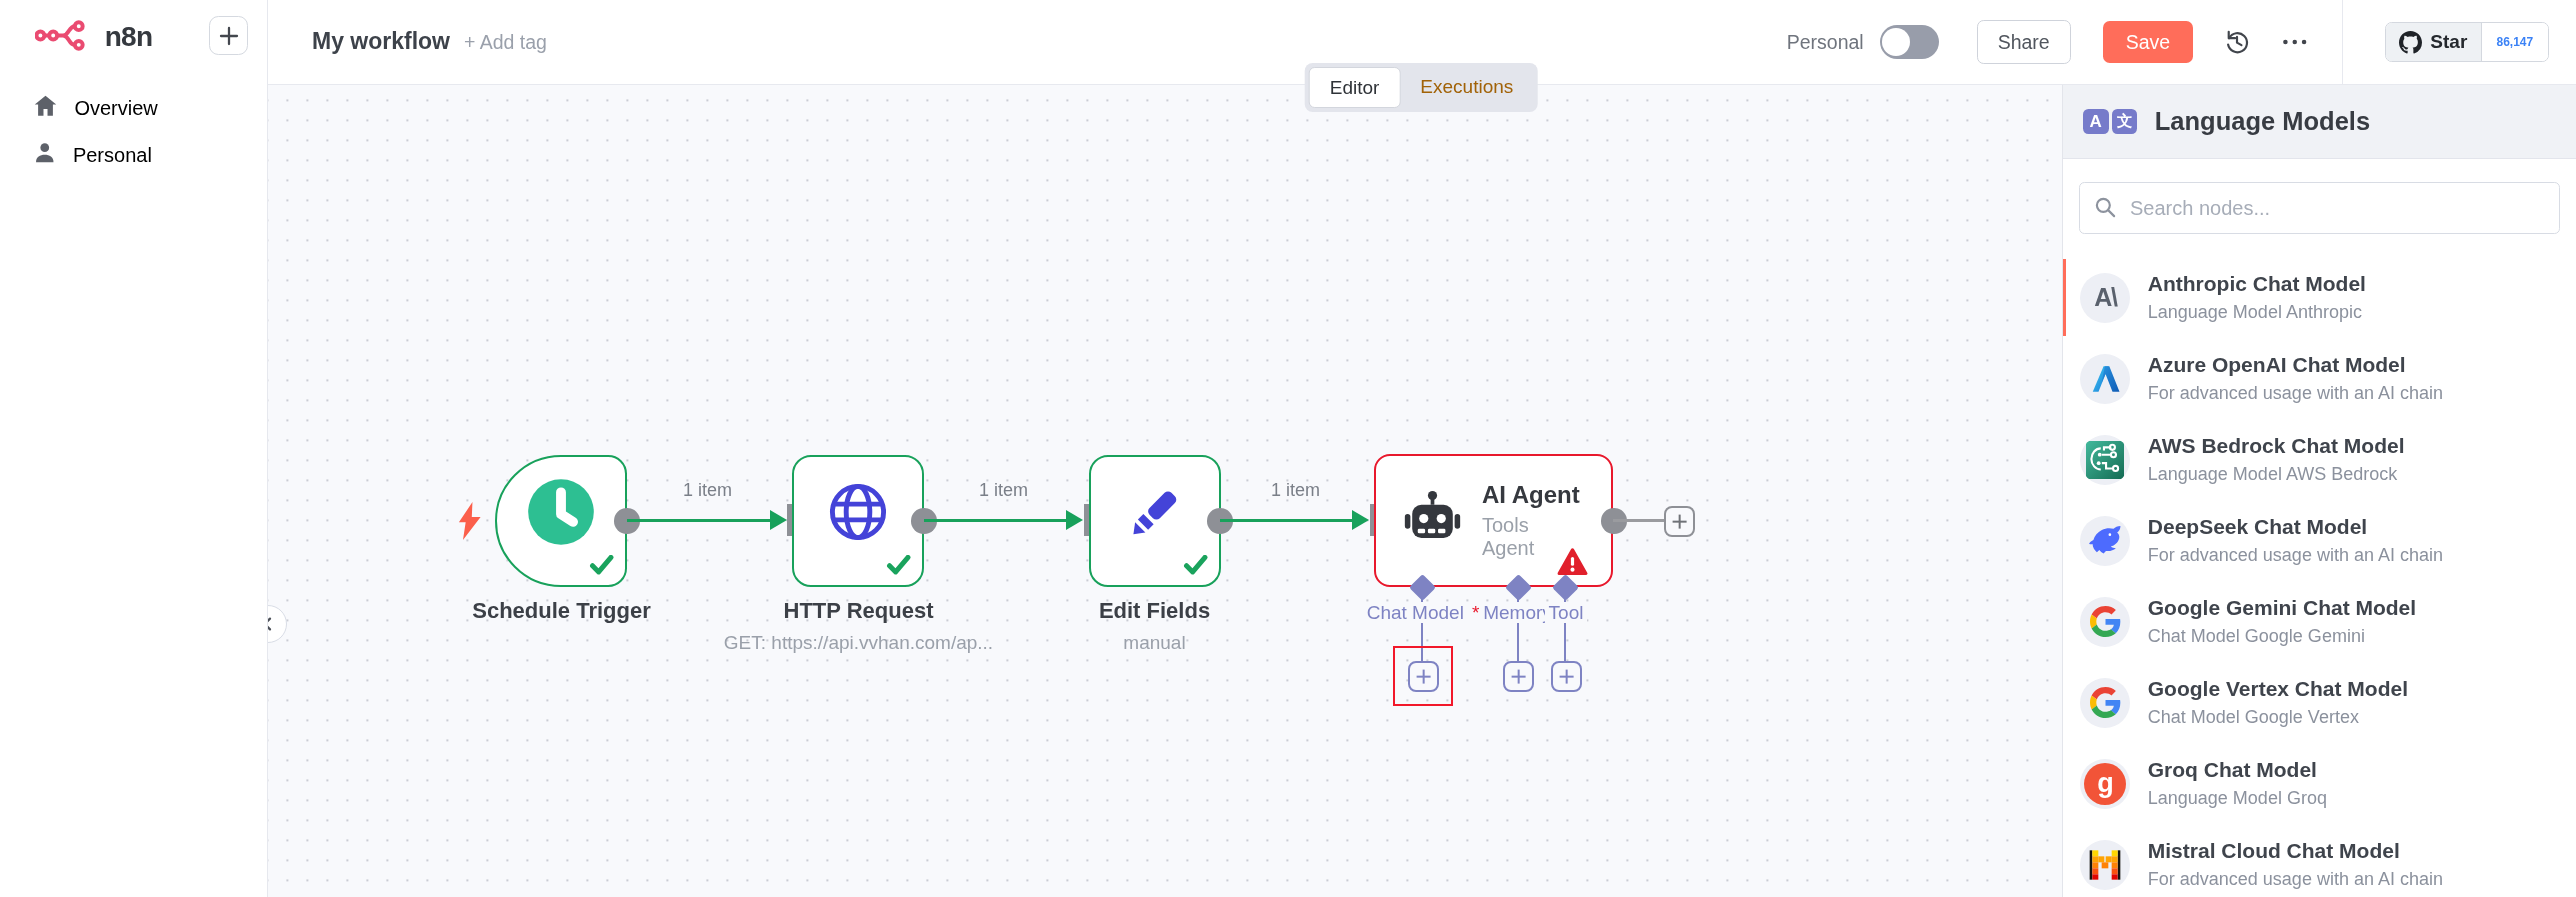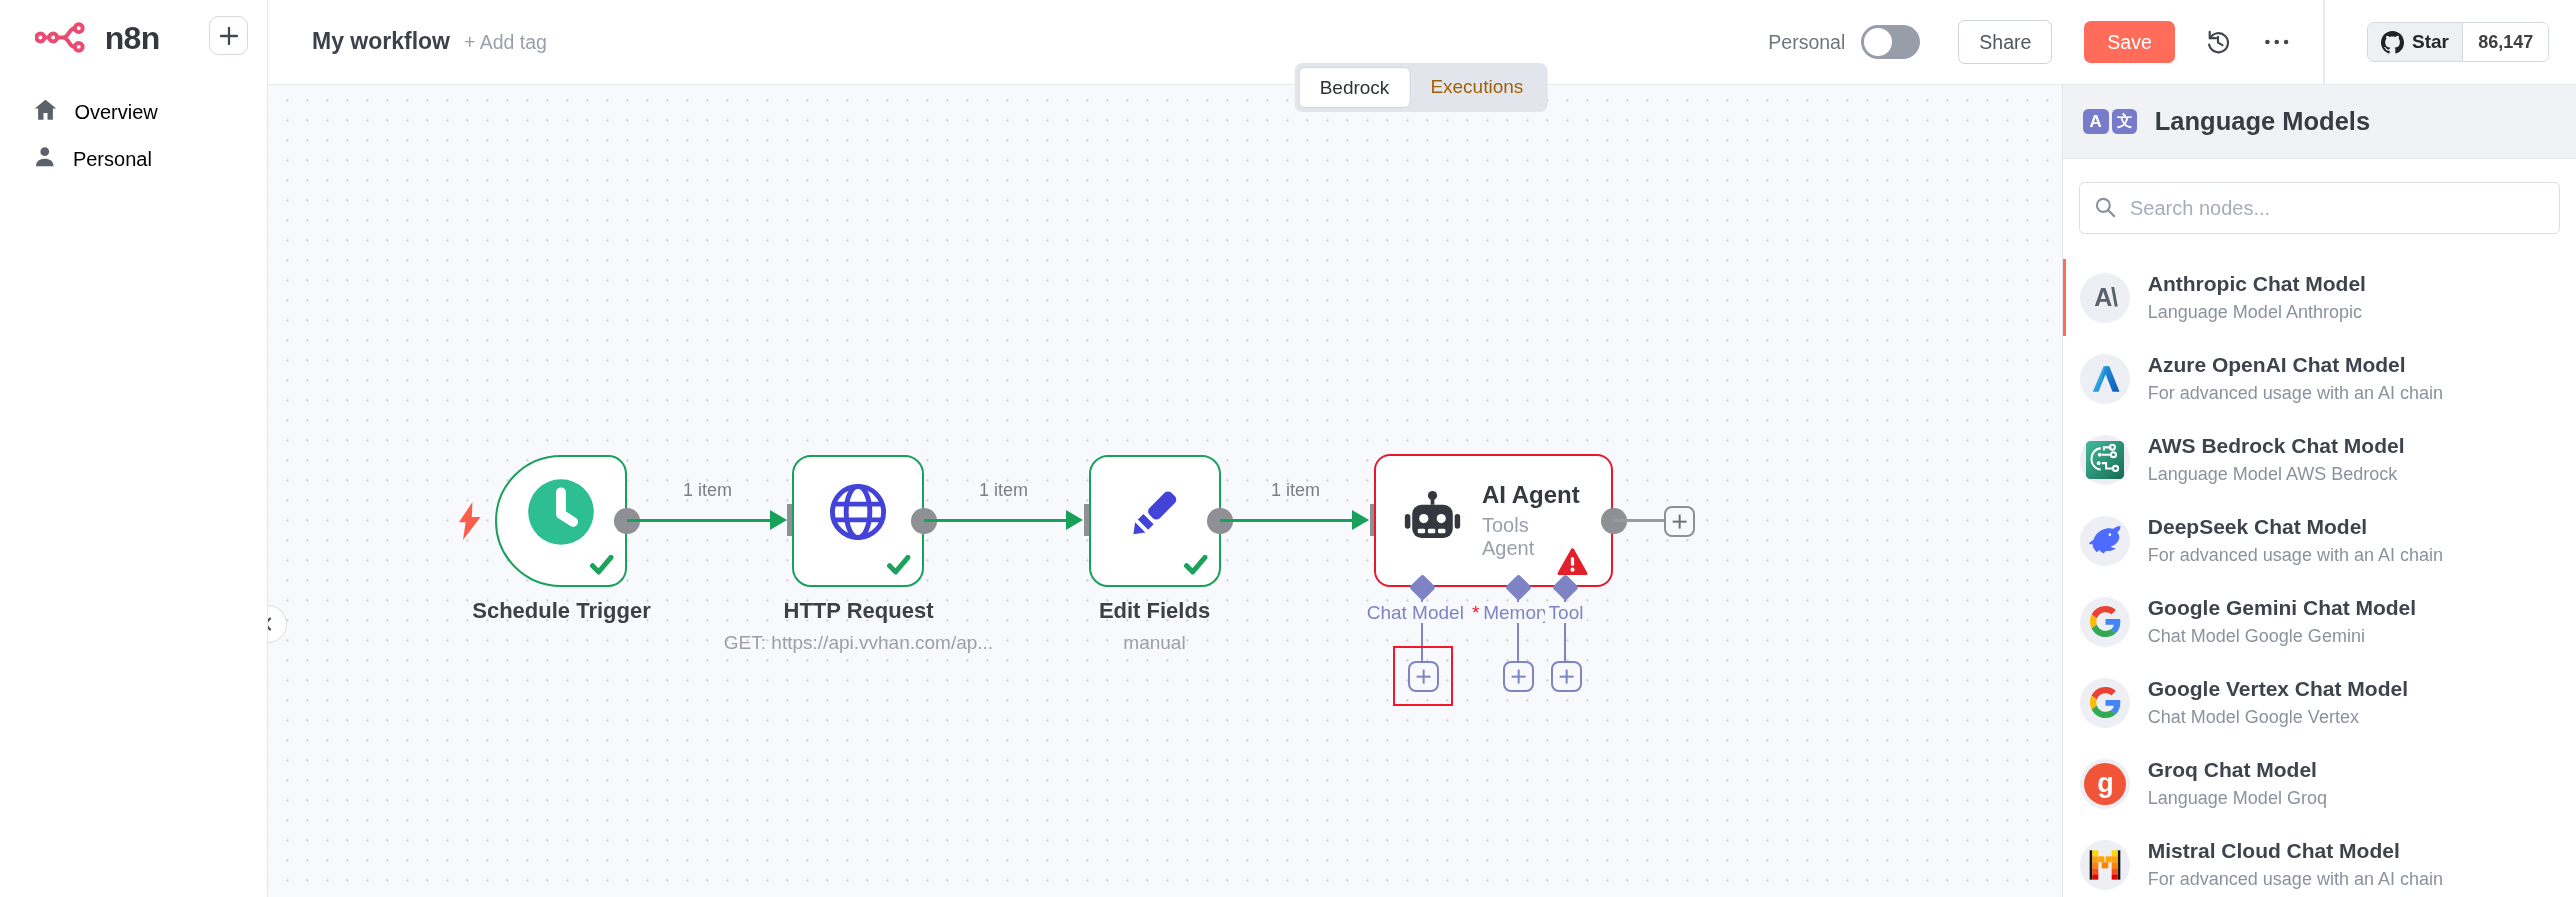--- a/index.html
+++ b/index.html
@@ -3,21 +3,21 @@
 <meta charset="utf-8">
 <style>
   * { margin:0; padding:0; box-sizing:border-box; }
   html,body { width:2576px; height:897px; overflow:hidden; background:#fff;
     font-family:"Liberation Sans", sans-serif; }
 
   
   #sidebar { position:absolute; left:0; top:0; width:268px; height:897px;
     background:#fff; border-right:1.3px solid #e6e8ee; z-index:6; }
   .logo-row { display:flex; align-items:center; padding:20px 0 0 35px; }
-  .logo-text { font-size:32px; font-weight:700; color:#35393f; margin-left:10.7px; letter-spacing:-0.7px; }
+  .logo-text { font-size:28px; font-weight:700; color:#35393f; margin-left:10.7px; letter-spacing:-0.7px; }
   .new-wf-btn { position:absolute; right:19px; top:16px; width:39px; height:39px;
     border:1.3px solid #d5d9e0; border-radius:9.4px; background:#fff; display:flex;
     align-items:center; justify-content:center; cursor:pointer; }
   .nav { margin-top:32px; }
   .nav-item { display:flex; align-items:center; gap:17.4px; height:47px; padding-left:34px;
     font-size:20px; color:#000000; cursor:pointer; }
 
   
   #topbar { position:absolute; left:268px; top:0; width:2308px; height:85px; background:#fff;
     border-bottom:1.3px solid #e7e9ef; z-index:5; }
@@ -35,21 +35,21 @@
     border:1.3px solid #cfd3db; border-radius:6.7px; cursor:pointer; }
   .save-btn { margin-left:32px; padding:9.4px 23px; font-size:19.5px; color:#fff; background:#ff6d5a;
     border:none; border-radius:6.7px; cursor:pointer; font-weight:500; }
   .icon-btn { margin-left:29.5px; cursor:pointer; display:flex; align-items:center; }
   .tb-divider { width:1.3px; height:85px; background:#e7e9ef; margin-left:32px; }
   .github-badge { margin-left:42px; display:flex; border:1.3px solid #d4d8df; border-radius:6.7px;
     overflow:hidden; cursor:pointer; height:40px; }
   .gh-left { display:flex; align-items:center; gap:8px; background:#eef1f4; padding:0 13.4px;
     font-size:19px; font-weight:600; color:#25292e; }
   .gh-right { display:flex; align-items:center; background:#fff; border-left:1.3px solid #d4d8df;
-    padding:0 14.8px; font-size:18px; font-weight:600; color:#404040; }
+    padding:0 14.8px; font-size:12px; font-weight:600; color:#3b82f6; }
 
   
   #canvas { position:absolute; left:268px; top:85px; width:1794px; height:812px;
     background:#f8f9fc;
     background-image:radial-gradient(#caccd4 1.5px, transparent 1.5px);
     background-size:20px 20px; background-position:9.4px 5.4px; overflow:visible; z-index:1; }
   .collapse-btn { position:absolute; left:-19px; top:520px; width:38px; height:38px; border-radius:50%;
     background:#fff; border:1.3px solid #d9dde6; display:flex; align-items:center; justify-content:center;
     cursor:pointer; z-index:7; }
 
@@ -170,21 +170,21 @@
       <span>Personal</span>
     </div>
   </div>
 </div>
 
 <div id="topbar">
   <span class="wf-title">My workflow</span>
   <span class="add-tag">+ Add tag</span>
 
   <div class="tabs-pill">
-    <div class="tab active">Bedrock</div>
+    <div class="tab active">Editor</div>
     <div class="tab">Executions</div>
   </div>
 
   <div class="topbar-right">
     <span class="inactive-label">Personal</span>
     <div class="toggle">
       <div class="toggle-knob"></div>
     </div>
     <button class="share-btn">Share</button>
     <button class="save-btn">Save</button>

